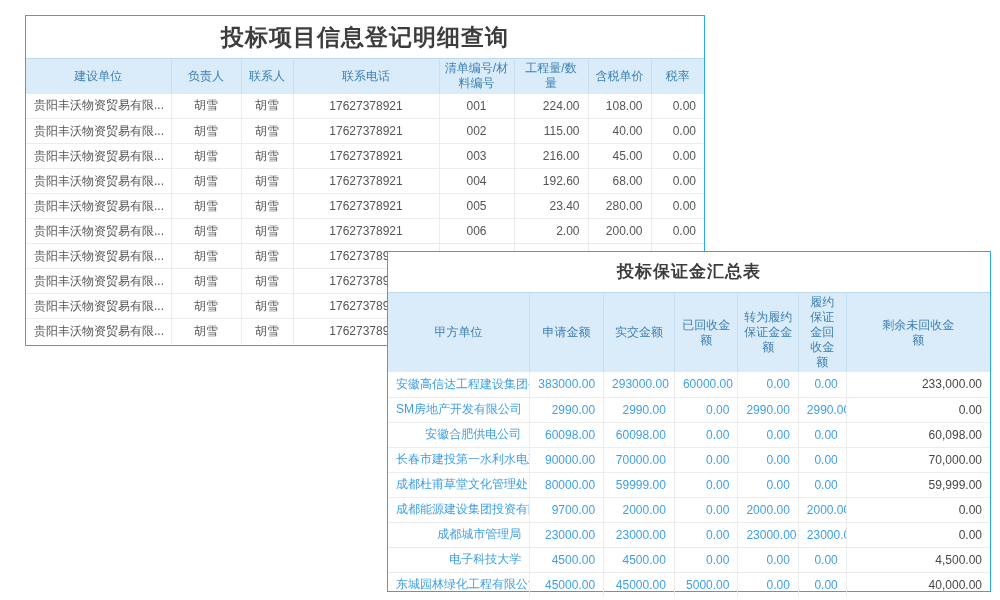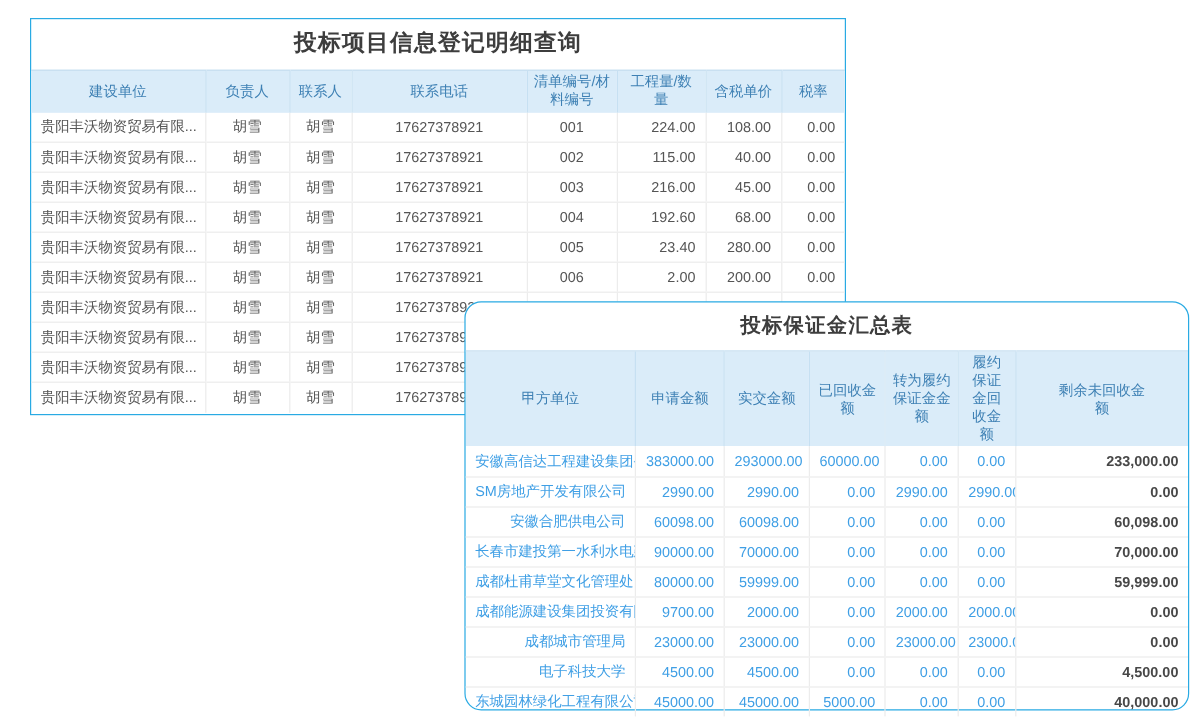--- a/index.html
+++ b/index.html
@@ -5,26 +5,26 @@
   html,body { margin:0; padding:0; background:#ffffff; }
   body {
     width:1000px; height:600px; position:relative; overflow:hidden;
     font-family:"Liberation Sans","DejaVu Sans",sans-serif;
   }
   .panel {
     position:absolute; background:#ffffff; box-sizing:border-box;
     border:1px solid #29aae3;
   }
   #panel1 { left:25px; top:15px; width:680px; height:331px; z-index:1; }
-  #panel2 { left:387px; top:251px; width:604px; height:341px; z-index:2;border-radius:14px; }
+  #panel2 { left:387px; top:251px; width:604px; height:341px; z-index:2; }
   .panel-title {
     text-align:center; font-weight:bold; color:#3d3d3d; letter-spacing:1px;
     overflow:hidden; white-space:nowrap;
   }
-  #panel1 .panel-title { height:42px; line-height:42px; font-size:19px; }
+  #panel1 .panel-title { height:42px; line-height:42px; font-size:23px; }
   #panel2 .panel-title { height:40px; line-height:40px; font-size:17px; }
 
   table { border-collapse:collapse; table-layout:fixed; width:100%; font-size:12px; }
   thead th {
     background:#daecf9; color:#3e80b4; font-weight:normal;
     border-left:1px solid #c6e0f2; border-top:1px solid #bcd9ee;
     vertical-align:middle; text-align:center; padding:2px 5px;
     line-height:15px; box-sizing:border-box; overflow:hidden;
   }
   thead th:first-child { border-left:none; }
@@ -36,21 +36,21 @@
     padding:0 8px; box-sizing:border-box; white-space:nowrap; overflow:hidden;
     vertical-align:middle;
   }
   tbody td:first-child { border-left:none; }
   tbody tr { height:25px; }
   tbody tr:last-child td { border-bottom:none; }
 
   .al { text-align:right; } .ac { text-align:center; } .ar { text-align:right; }
   #panel1 tbody td { color:#555555; }
   #panel2 tbody td { color:#3f9fe5; }
-  #panel2 tbody td.dark { color:#474747;font-weight:bold; }
+  #panel2 tbody td.dark { color:#474747; }
   #panel2 tbody td.linkcell { cursor:pointer; }
 </style>
 </head>
 <body>
 
 <div id="panel1" class="panel">
   <div class="panel-title">投标项目信息登记明细查询</div>
   <table>
   <colgroup>
         <col style="width: 145px;">

